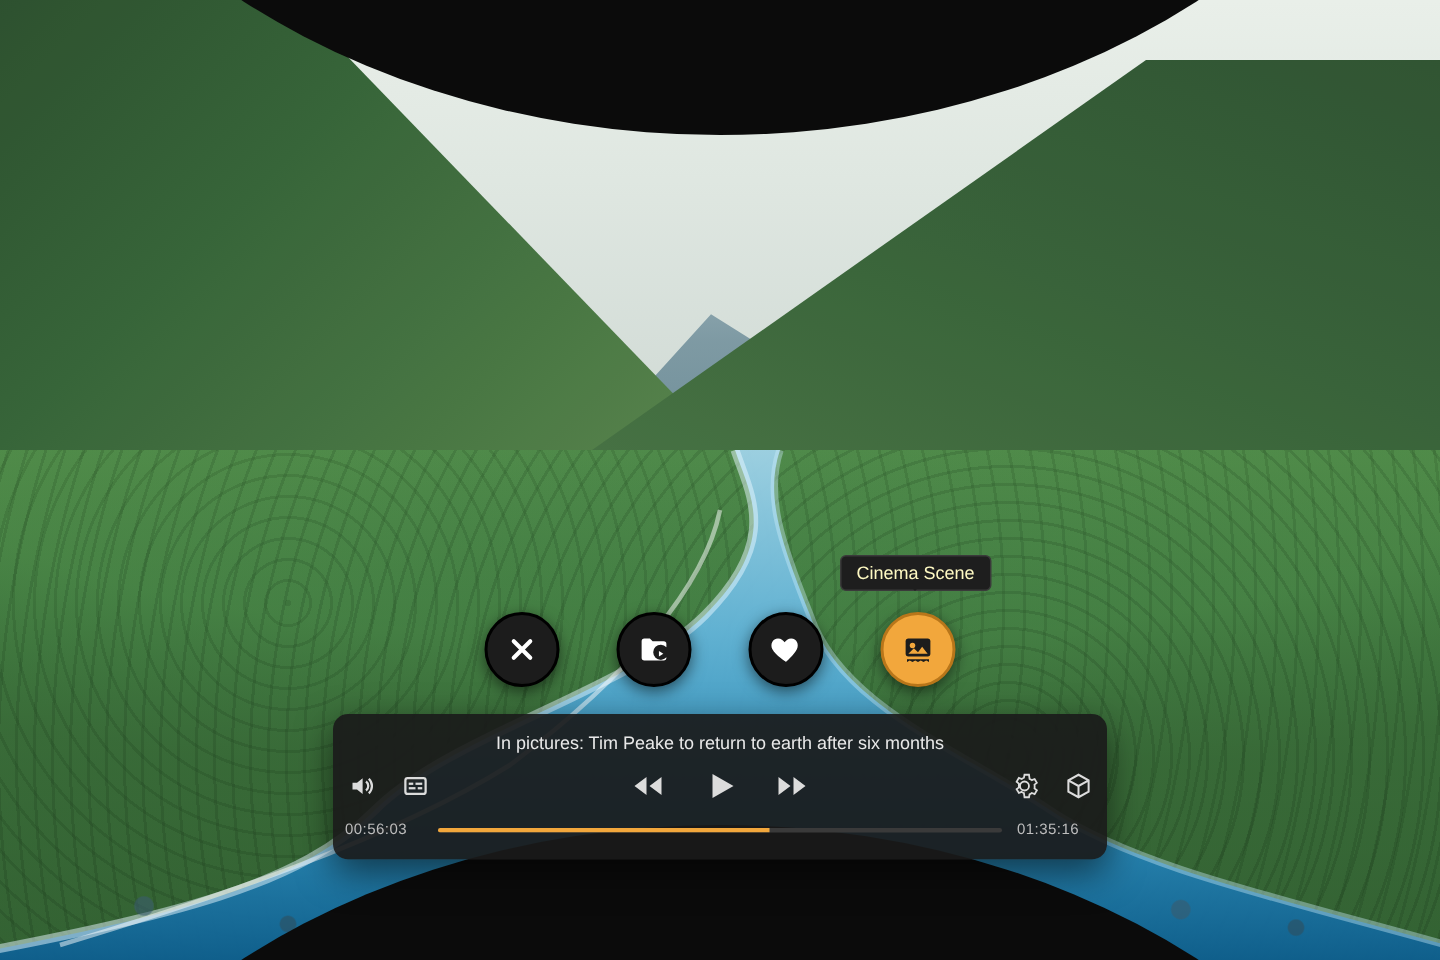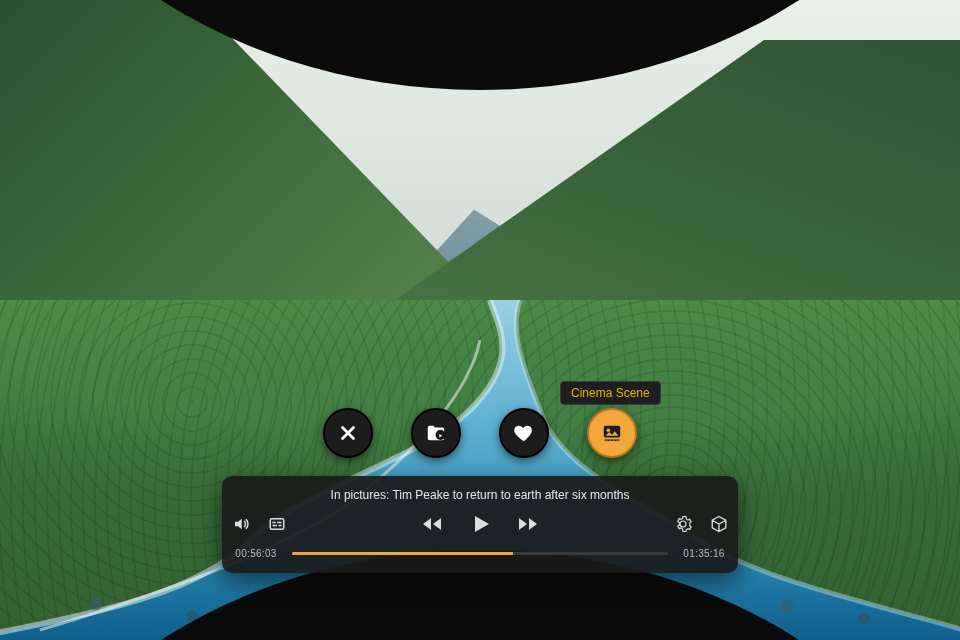--- a/index.html
+++ b/index.html
@@ -51,37 +51,37 @@
   .bezel-top,.bezel-bot{position:absolute;left:-20px;right:-20px;background:#0b0b0b;}
   .bezel-top{top:-340px;height:430px;border-radius:0 0 55% 55%/0 0 100% 100%;}
   .bezel-bot{bottom:-340px;height:430px;border-radius:55% 55% 0 0/100% 100% 0 0;}
   
   .hud-row{position:absolute;left:0;right:0;top:408px;display:flex;justify-content:center;gap:38px;}
   .hud-btn{width:46px;height:46px;border-radius:50%;background:#1c1c1c;border:2px solid #000;
     display:flex;align-items:center;justify-content:center;color:#fff;box-shadow:0 3px 10px rgba(0,0,0,.55);cursor:pointer;}
   .hud-btn.accent{background:#f2a73c;color:#1c1c1c;border-color:#b8761a;}
   .hud-btn svg{width:22px;height:22px;display:block;}
   
-  .tooltip{position:absolute;top:381px;left:560px;background:#1e1e1e;border:1px solid #3a3a3a;
-    color:#eab308;font-size:12px;padding:4px 10px;border-radius:4px;white-space:nowrap;}
+  .tooltip{position:absolute;top:370px;left:560px;background:#1e1e1e;border:1px solid #3a3a3a;
+    color:#fef9c3;font-size:12px;padding:4px 10px;border-radius:4px;white-space:nowrap;}
   .tooltip:after{content:"";position:absolute;left:50%;bottom:-6px;margin-left:-5px;
     border:5px solid transparent;border-top-color:#1e1e1e;}
   
   .player{position:absolute;left:50%;transform:translateX(-50%);top:476px;width:500px;
     background:rgba(26,26,26,.92);border-radius:10px;padding:12px 8px 14px;
     box-shadow:0 8px 24px rgba(0,0,0,.55);color:#e6e6e6;}
   .player .title{text-align:center;font-size:12px;color:#e8e8e8;margin-bottom:8px;font-weight:500;}
   .controls{display:flex;align-items:center;gap:14px;}
   .ctrl{background:none;border:none;color:#dcdcdc;cursor:pointer;padding:2px;display:flex;align-items:center;justify-content:center;}
   .ctrl svg{width:18px;height:18px;display:block;fill:currentColor;}
   .ctrl.big svg{width:24px;height:24px;}
   .spacer{flex:1;}
   .center-group{display:flex;align-items:center;gap:20px;}
   .progress-row{display:flex;align-items:center;gap:10px;margin-top:10px;font-size:10px;color:#bdbdbd;}
-  .time{width:52px;text-align:center;letter-spacing:.3px;}
+  .time{width:52px;text-align:left;letter-spacing:.3px;}
   .bar{flex:1;height:3px;background:#3a3a3a;border-radius:2px;position:relative;overflow:hidden;}
   .bar .fill{position:absolute;left:0;top:0;bottom:0;background:#f2a73c;}
 </style>
 </head>
 <body>
 
 <div class="stage">
 
   <div class="scene">
     <div class="sky"></div>

